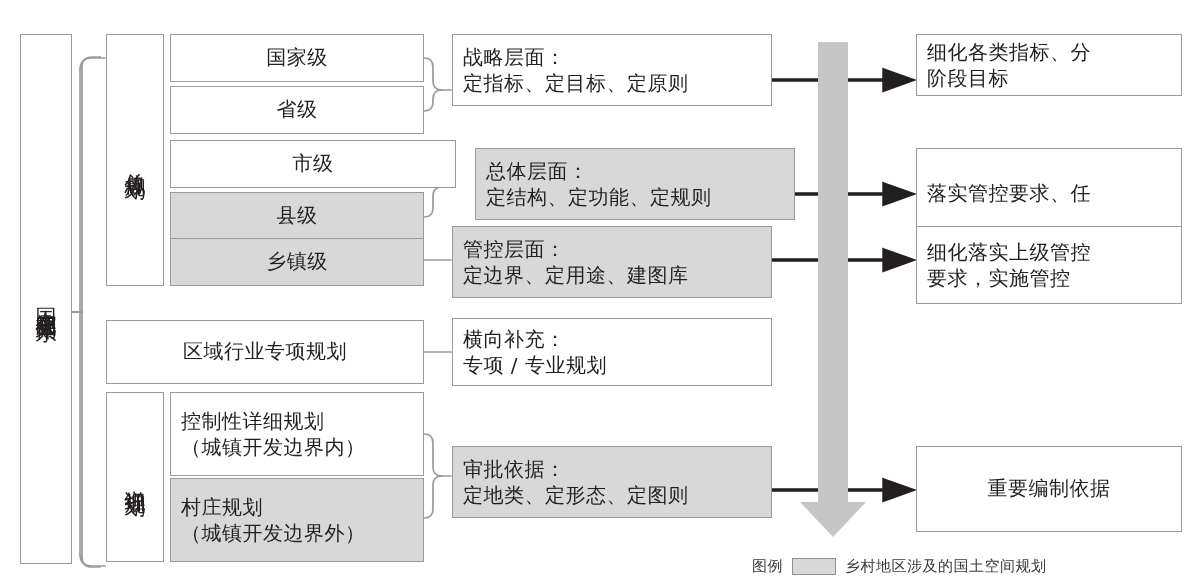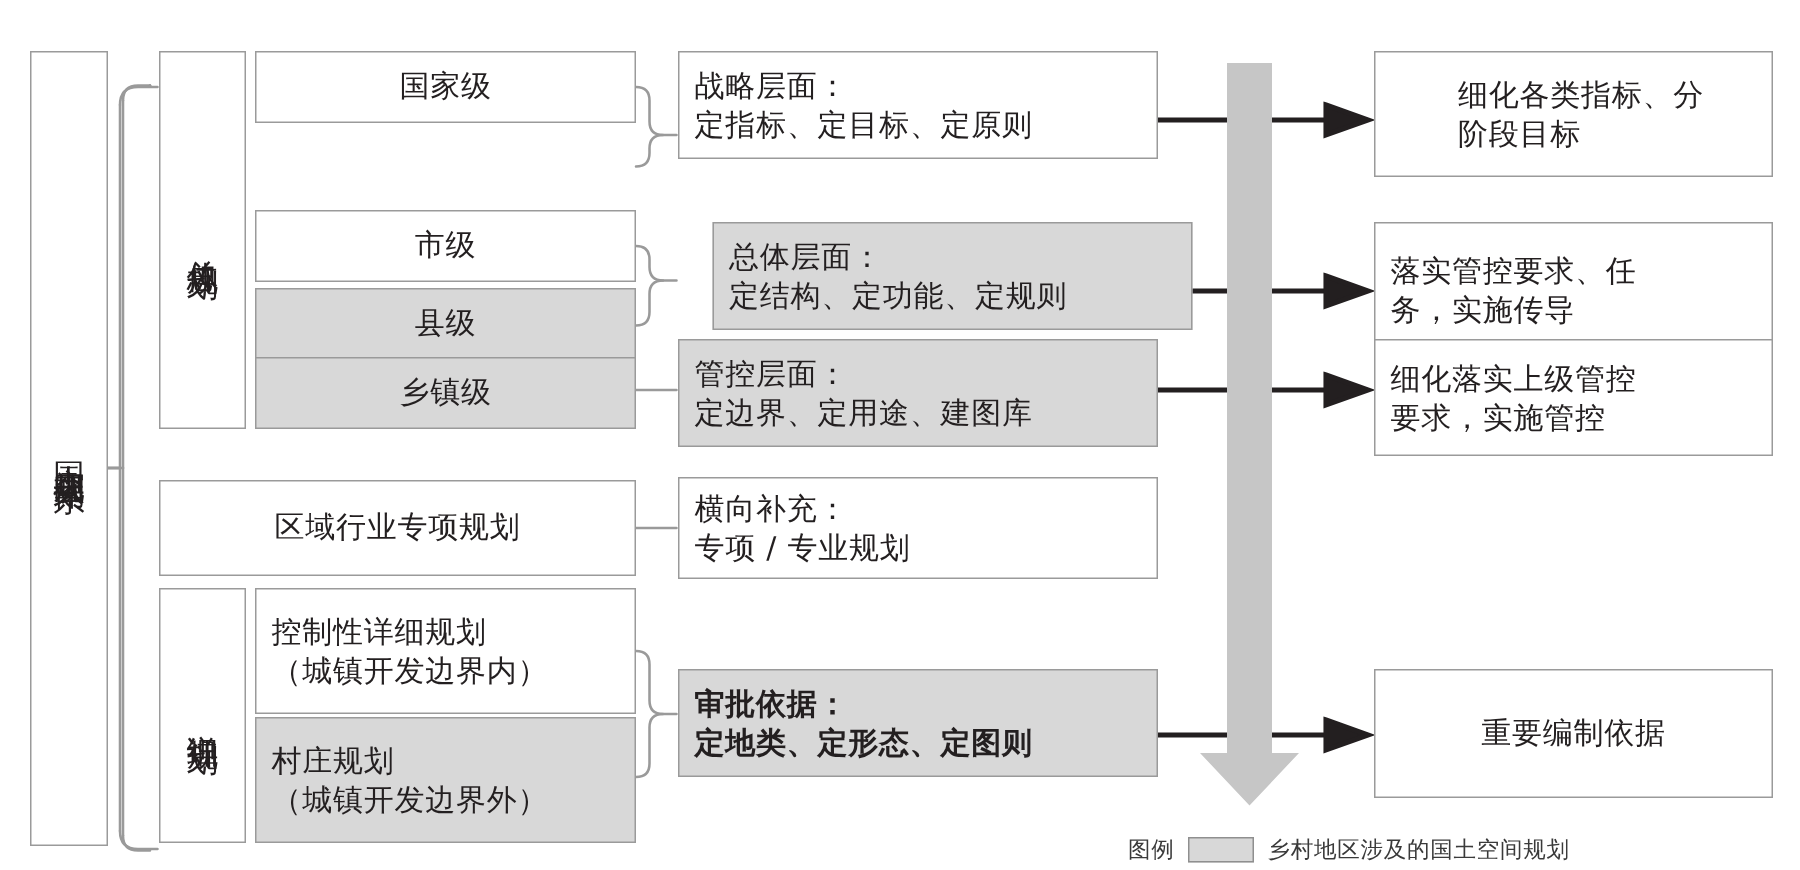--- a/index.html
+++ b/index.html
@@ -132,21 +132,24 @@
     <span>国土空间规划体系</span>
   </div>
 
   <div class="vbox" style="left:106px;top:22px;width:58px;height:252px;">
     <span>总体规划</span>
   </div>
 
   <div class="box" style="left:170px;top:22px;width:254px;height:48px;">
     <span>国家级</span>
   </div>
-  <div class="box" style="left:170px;top:128px;width:254px;height:48px;">
+  <div class="box" style="left:170px;top:74px;width:254px;height:48px;">
+    <span>省级</span>
+  </div>
+  <div class="box" style="left:170px;top:128px;width:286px;height:48px;">
     <span>市级</span>
   </div>
   <div class="box shaded" style="left:170px;top:180px;width:254px;height:48px;">
     <span>县级</span>
   </div>
   <div class="box shaded" style="left:170px;top:226px;width:254px;height:48px;">
     <span>乡镇级</span>
   </div>
 
   <div class="box" style="left:106px;top:308px;width:318px;height:64px;">
@@ -187,37 +190,36 @@
       <span>管控层面：</span><br>
       <span>定边界、定用途、建图库</span>
     </span>
   </div>
   <div class="box left two-line" style="left:452px;top:306px;width:320px;height:68px;">
     <span>
       <span>横向补充：</span><br>
       <span>专项 / 专业规划</span>
     </span>
   </div>
-  <div class="box left two-line shaded" style="left:452px;top:434px;width:320px;height:72px;font-weight:bold;">
+  <div class="box left two-line shaded" style="left:452px;top:434px;width:320px;height:72px;">
     <span>
       <span>审批依据：</span><br>
       <span>定地类、定形态、定图则</span>
     </span>
   </div>
 
-  <div class="box left two-line" style="left:916px;top:22px;width:266px;height:84px;justify-content:center;">
+  <div class="box left two-line" style="left:916px;top:22px;width:266px;height:62px;">
     <span>
       <span>细化各类指标、分</span><br>
       <span>阶段目标</span>
     </span>
   </div>
   <div class="box left two-line" style="left:916px;top:136px;width:266px;height:90px;">
     <span>
       <span>落实管控要求、任</span><br>
-      <span>务，实施传导</span>
     </span>
   </div>
   <div class="box left two-line" style="left:916px;top:214px;width:266px;height:78px;">
     <span>
       <span>细化落实上级管控</span><br>
       <span>要求，实施管控</span>
     </span>
   </div>
   <div class="box" style="left:916px;top:434px;width:266px;height:86px;">
     <span>重要编制依据</span>

